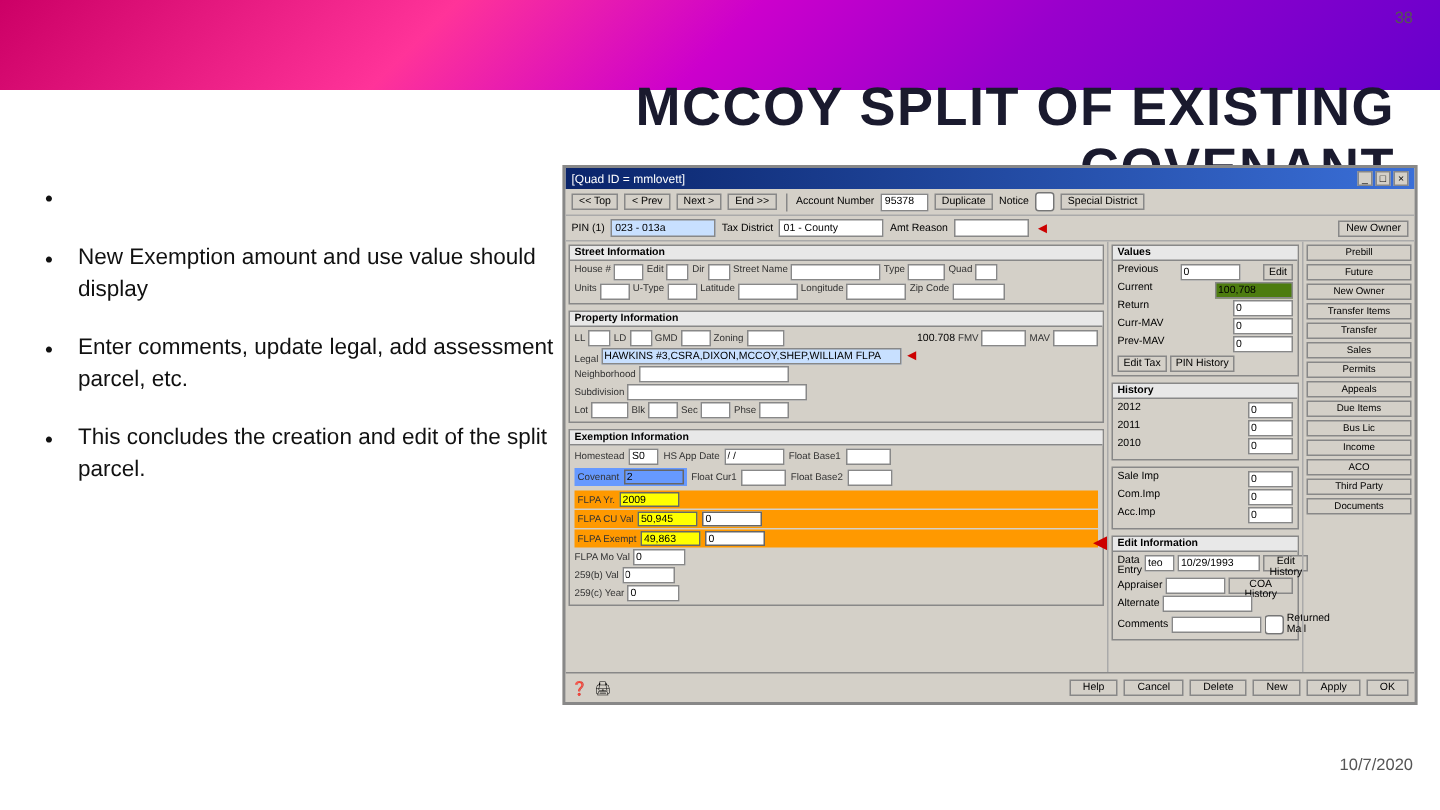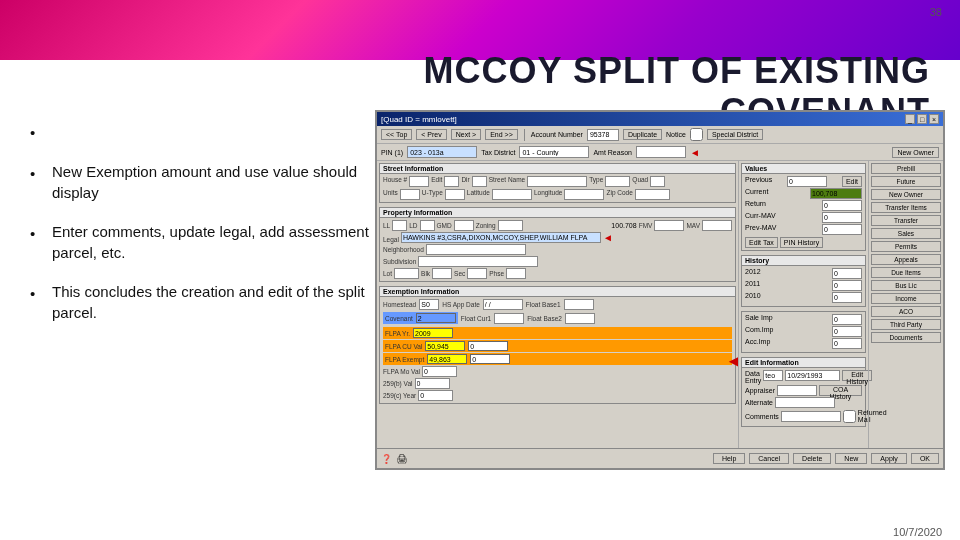--- a/index.html
+++ b/index.html
@@ -164,21 +164,21 @@
       font-size: 7px;
       cursor: pointer;
     }
     .bottom-btn.ok-btn {
       background: #d4d0c8;
     }
 
     
     .date-footer {
       position: absolute;
-      bottom: 2px;
+      bottom: 24px;
       right: 18px;
       font-size: 11px;
       color: #555;
     }
     .small-input {
       background: white;
       border: 1px solid #888;
       height: 11px;
       font-size: 7px;
       padding: 0 1px;

